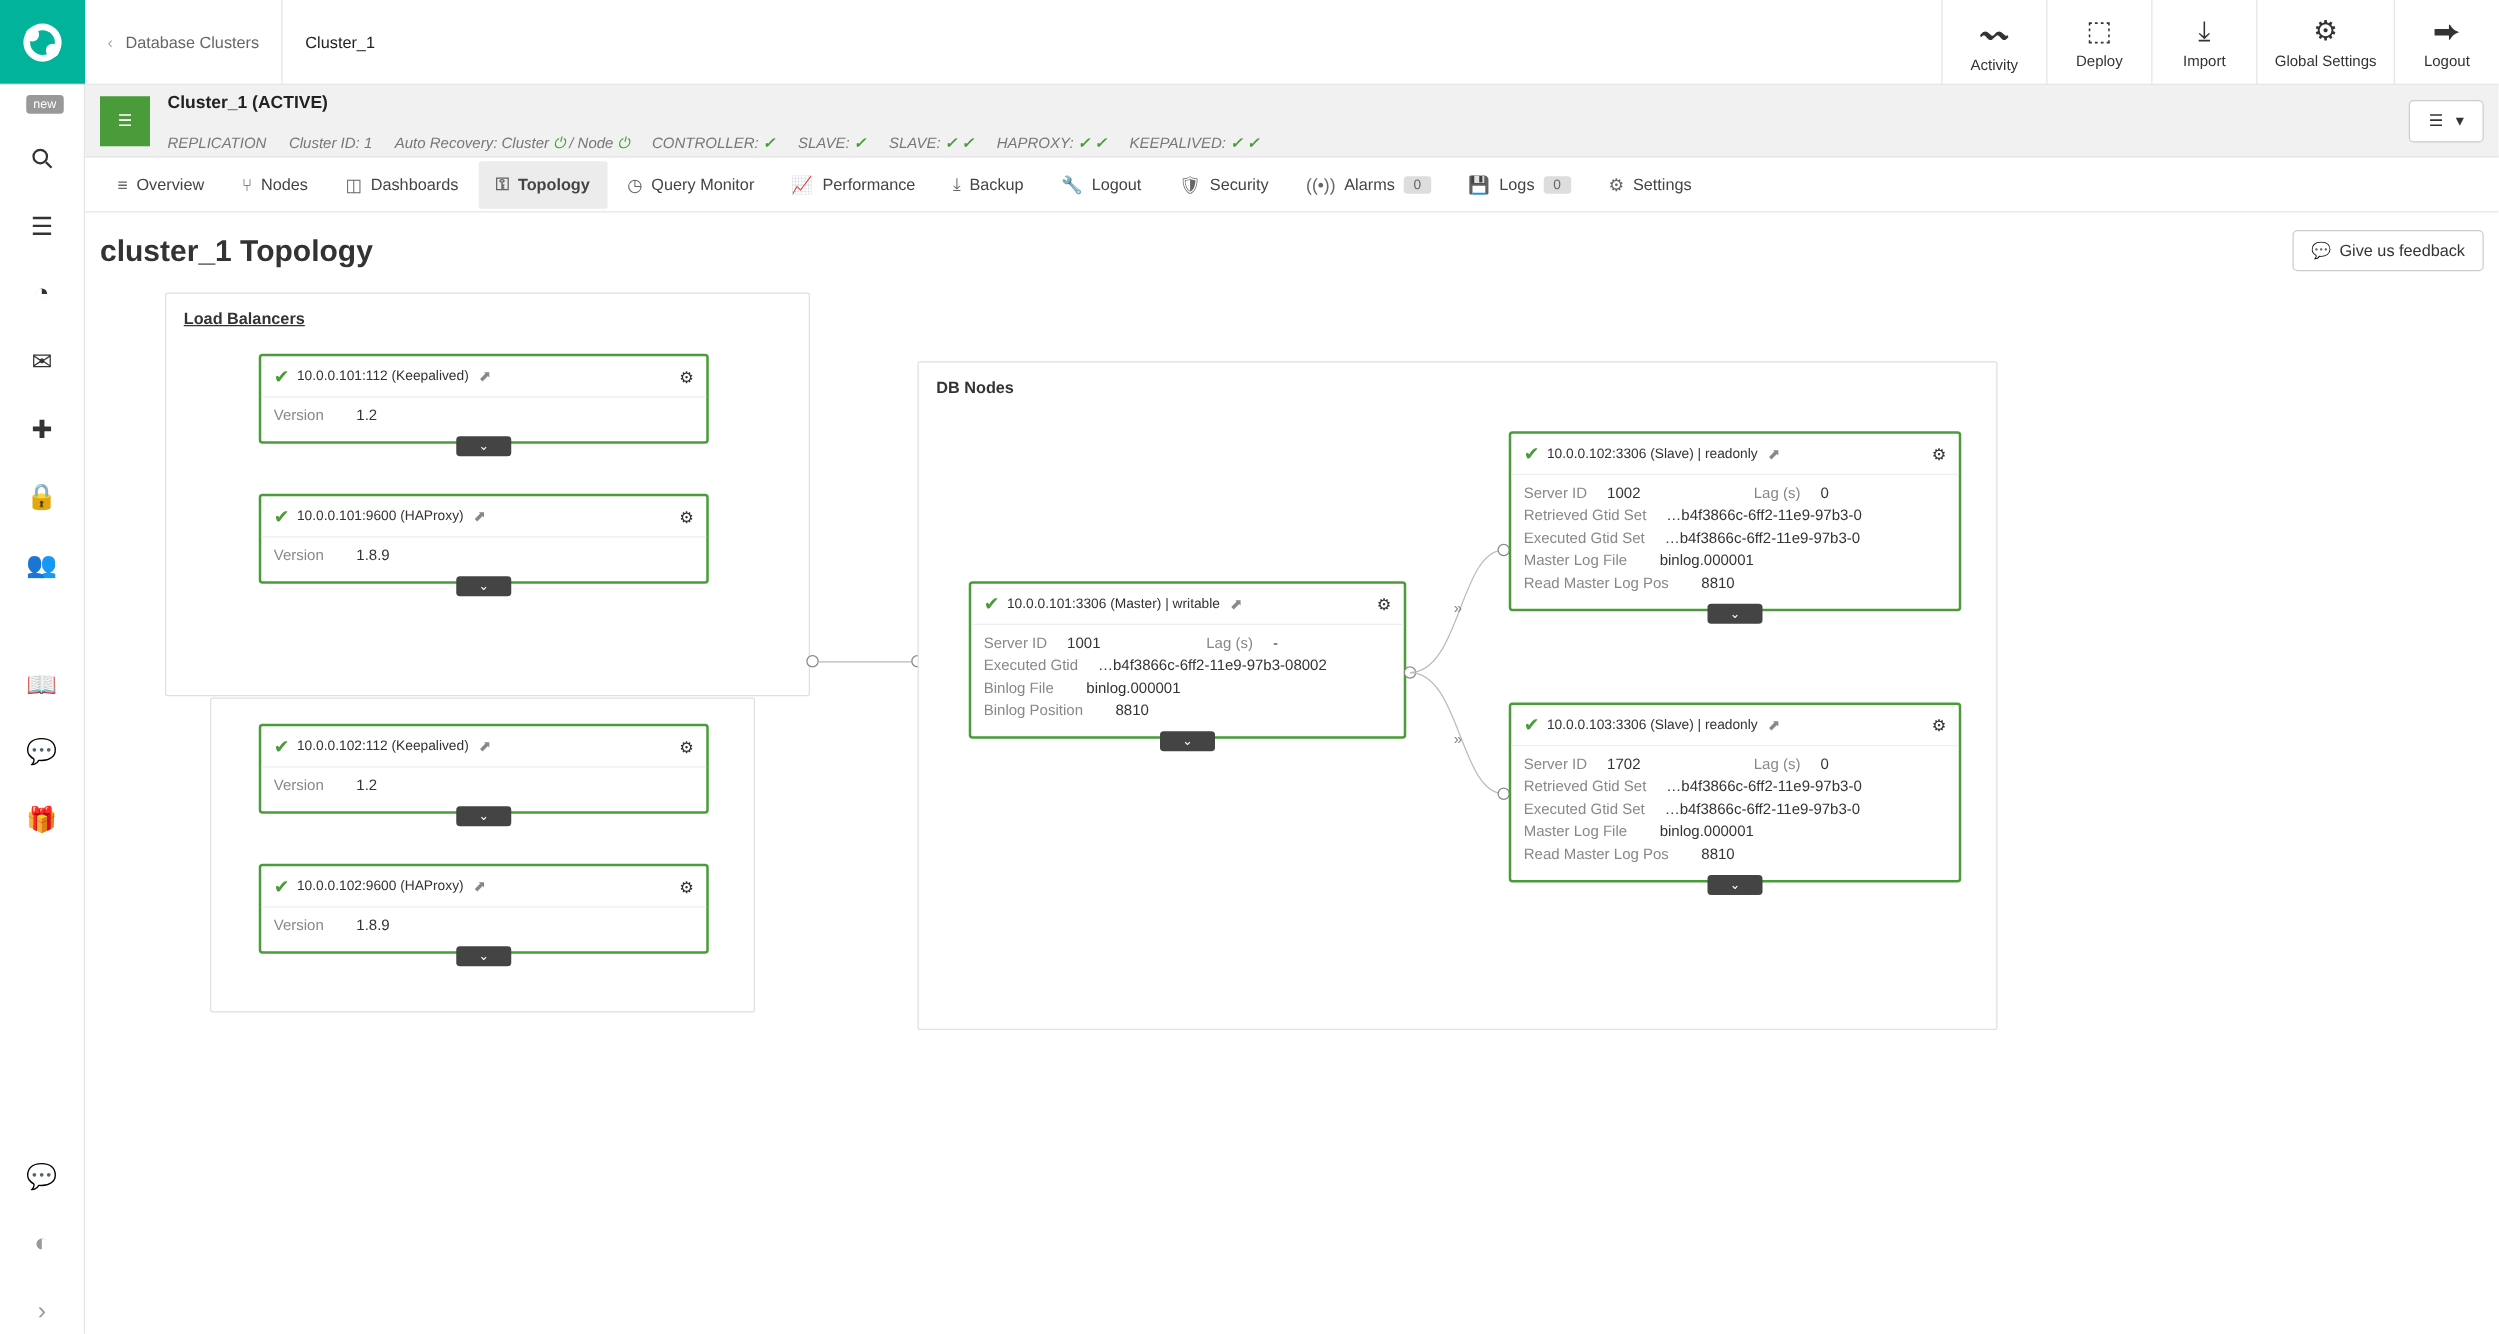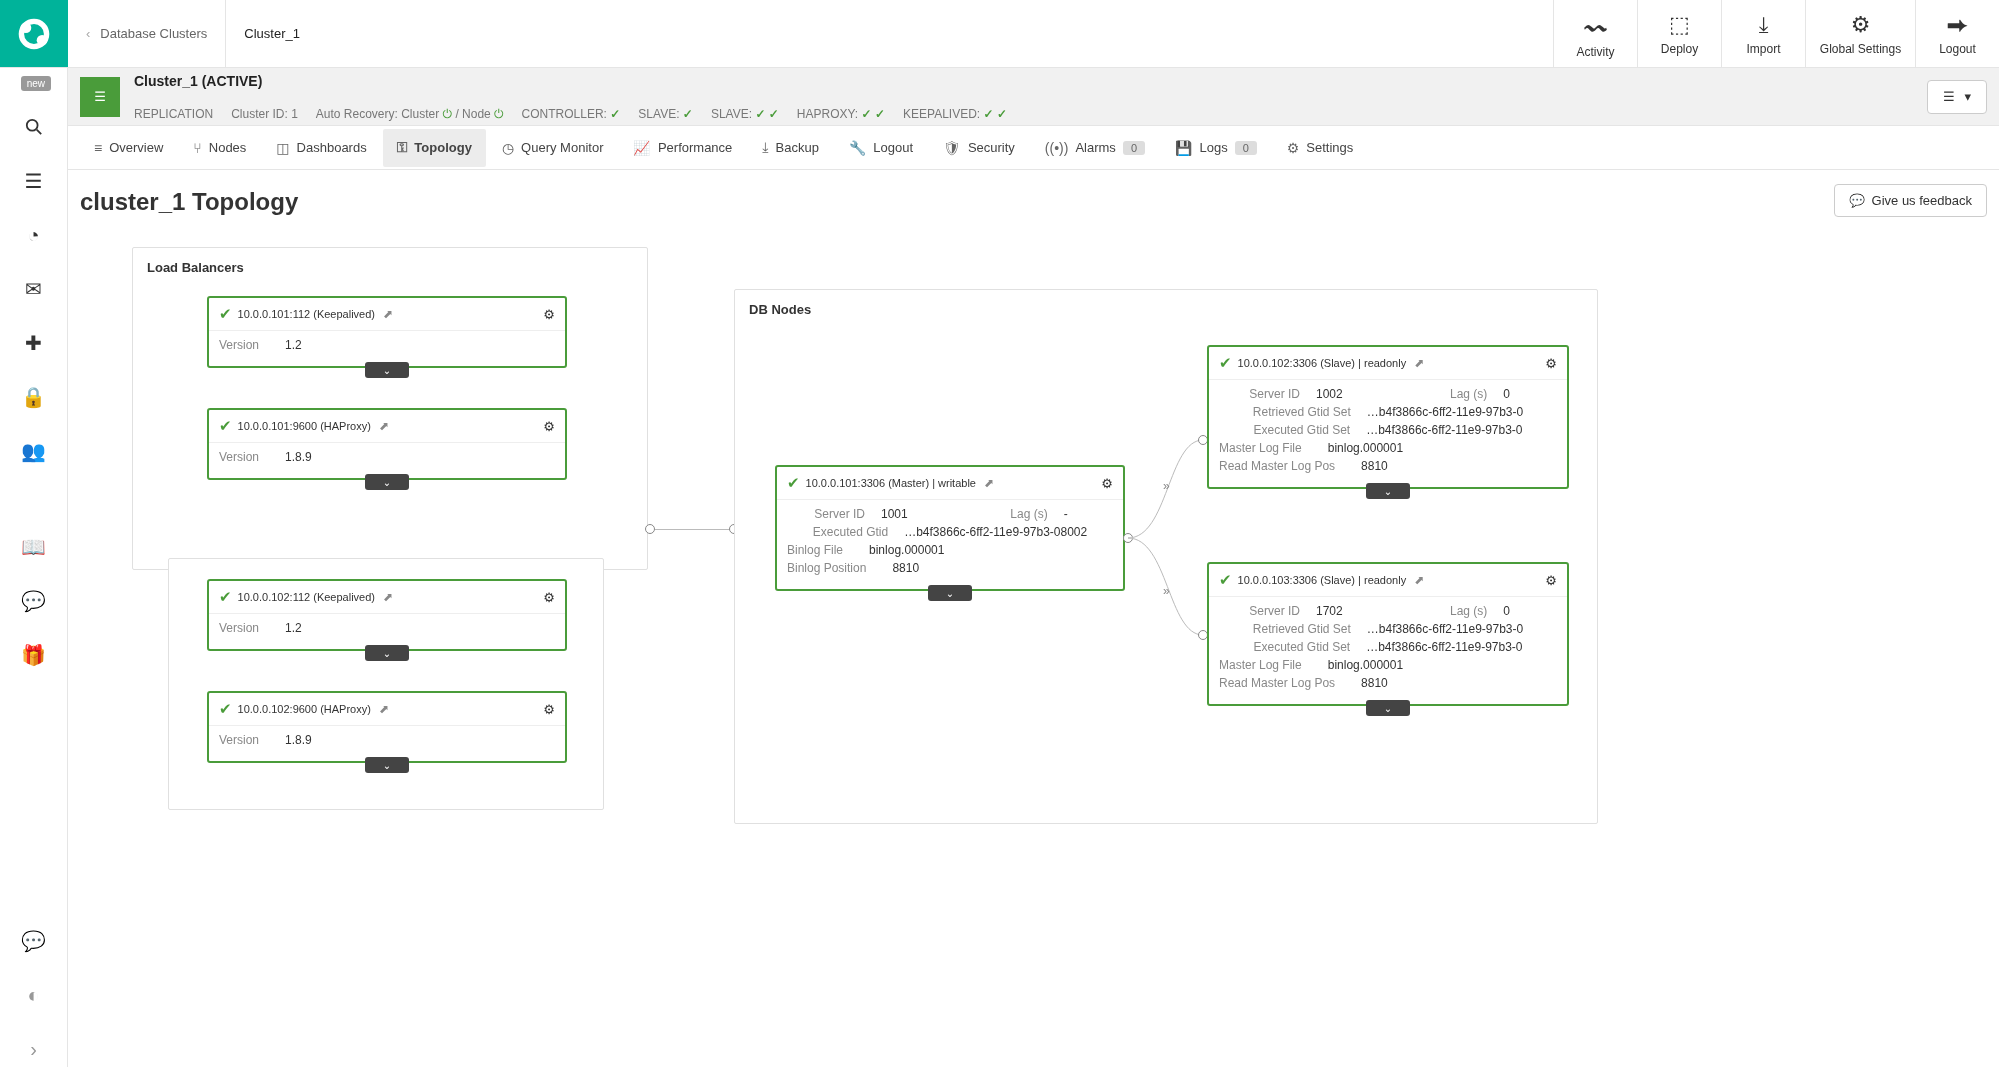--- a/index.html
+++ b/index.html
@@ -29,53 +29,53 @@
 .main { position: absolute; top: 68px; left: 68px; right: 0; bottom: 0; overflow: auto; }
 
 
 .cluster-strip { height: 58px; background: #f1f1f1; display: flex; align-items: center; padding: 0 12px; border-bottom: 1px solid #e5e5e5; }
 .cluster-icon { width: 40px; height: 40px; background: #4a9c3a; display: flex; align-items: center; justify-content: center; color: #fff; margin-right: 14px; }
 .cluster-title-block { display: flex; flex-direction: column; gap: 18px; }
 .cluster-title { font-weight: 700; color: #222; font-size: 14px; }
 .cluster-meta { display: flex; gap: 18px; align-items: center; font-size: 12px; color: #777; }
 .cluster-meta .check { color: #4a9c3a; font-weight: 700; }
 .cluster-meta .pwr { color: #4a9c3a; }
-.cluster-meta .item { white-space: nowrap; }
+.cluster-meta .item { white-space: nowrap; font-style: italic; }
 .cluster-options-btn { margin-left: auto; background: #fff; border: 1px solid #ccc; border-radius: 4px; height: 34px; width: 60px; display: flex; align-items: center; justify-content: center; gap: 10px; cursor: pointer; }
 
 
 .tabs { display: flex; align-items: center; gap: 2px; padding: 0 12px; height: 44px; border-bottom: 1px solid #e5e5e5; }
 .tab { display: flex; align-items: center; gap: 7px; padding: 0 14px; height: 38px; color: #444; cursor: pointer; font-size: 13px; border-radius: 2px; }
 .tab.active { background: #ececec; font-weight: 600; }
 .tab .ti { font-size: 14px; color: #666; }
 .tab .badge { background: #ddd; color: #666; font-size: 11px; padding: 1px 8px; border-radius: 3px; }
 
 
 .content { padding: 18px 12px; position: relative; }
 .page-title { font-size: 24px; font-weight: 600; margin-bottom: 18px; }
 .feedback-btn { position: absolute; right: 12px; top: 14px; background: #fff; border: 1px solid #ccc; border-radius: 4px; padding: 8px 14px; cursor: pointer; display: flex; align-items: center; gap: 6px; }
 
 .canvas { position: relative; height: 680px; }
 
 
 .panel { position: absolute; border: 1px solid #e0e0e0; background: #fff; border-radius: 2px; }
-.panel-lb1 { left: 52px; top: 13px; width: 516px; height: 323px; }
+.panel-lb1 { left: 52px; top: 0; width: 516px; height: 323px; text-decoration: underline; }
 .panel-lb2 { left: 88px; top: 324px; width: 436px; height: 252px; }
 .panel-db { left: 654px; top: 55px; width: 864px; height: 535px; }
 .panel-title { font-size: 13px; font-weight: 700; padding: 12px 14px; color: #333; }
 
 
 .node { position: absolute; border: 2px solid #4a9c3a; background: #fff; border-radius: 3px; }
 .node-hdr { display: flex; align-items: center; gap: 6px; padding: 7px 10px; border-bottom: 1px solid #eee; }
 .node-hdr .status-ico { color: #4a9c3a; font-size: 15px; }
 .node-hdr .title { font-size: 11px; color: #333; }
 .node-hdr .ext { color: #888; font-size: 12px; margin-left: 2px; }
 .node-hdr .gear { margin-left: auto; color: #333; cursor: pointer; }
 .node-body { padding: 7px 10px 10px 10px; font-size: 12px; color: #777; }
-.kv { display: flex; justify-content: center; gap: 16px; margin-bottom: 4px; }
+.kv { display: flex; justify-content: flex-start; gap: 16px; margin-bottom: 4px; }
 .kv .k { color: #888; }
 .kv .v { color: #333; }
 .expand-tab { position: absolute; left: 50%; transform: translateX(-50%); bottom: -12px; width: 44px; height: 16px; background: #444; color: #fff; border-radius: 3px; display: flex; align-items: center; justify-content: center; font-size: 10px; cursor: pointer; }
 .dot { width: 10px; height: 10px; border: 1px solid #888; background: #fff; border-radius: 50%; position: absolute; }
 .line { position: absolute; background: #bbb; height: 1px; }
 svg.curve { position: absolute; overflow: visible; }
 
 </style>
 </head>
 <body>

